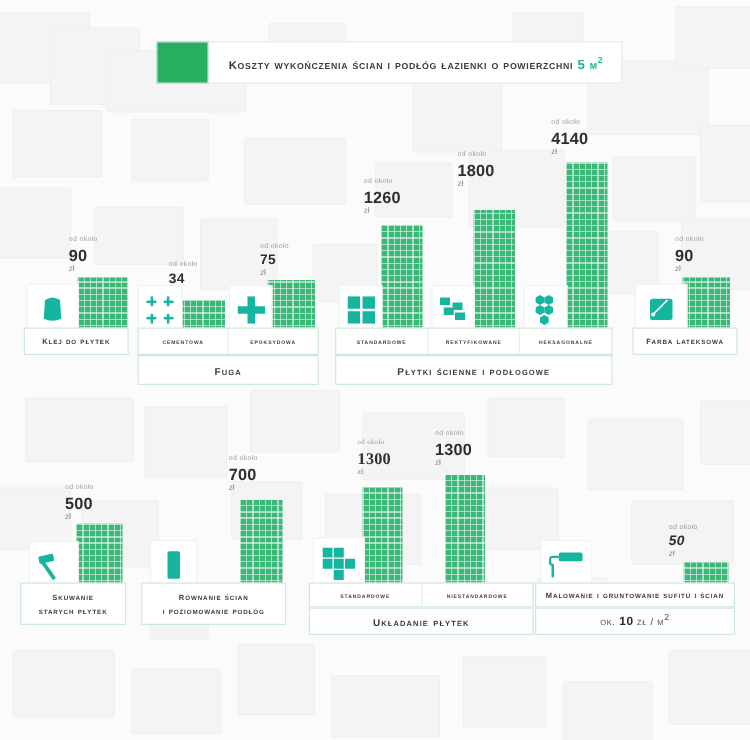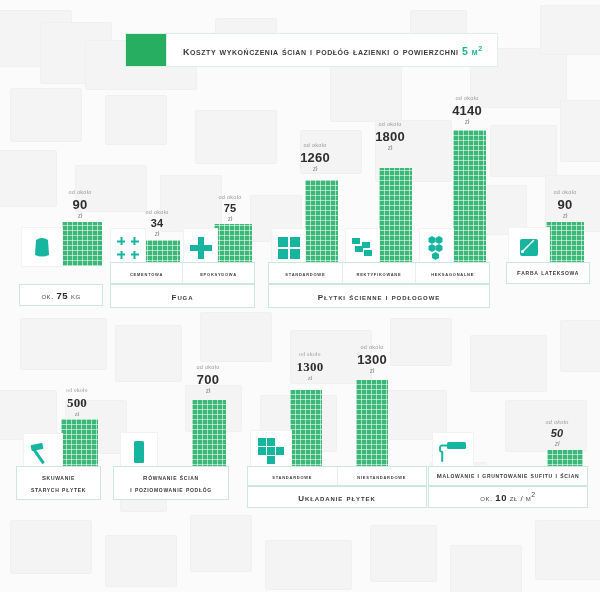--- a/index.html
+++ b/index.html
@@ -38,21 +38,21 @@
   
   .bar{
     position:absolute;
     background-color:#3bb878;
     background-image:
       repeating-linear-gradient(0deg, rgba(255,255,255,.55) 0 1px, rgba(255,255,255,0) 1px 5px),
       repeating-linear-gradient(90deg, rgba(255,255,255,.55) 0 1px, rgba(255,255,255,0) 1px 5px);
     background-position:0 0;
   }
   
-  .val{position:absolute;text-align:center;line-height:1;}
+  .val{position:absolute;text-align:left;line-height:1;}
   .val .pre{font-size:5.5px;color:#9a9a9a;letter-spacing:.3px;display:block;margin-bottom:2px;}
   .val .num{font-size:13px;color:#2e2e2e;font-weight:bold;display:block;letter-spacing:.2px;}
   .val .cur{font-size:6.5px;color:#8c8c8c;display:block;margin-top:2px;}
   .val.small .num{font-size:11px;}
   
   .plate{
     position:absolute;background:#fff;border:1px solid #f2f2f2;
     display:flex;align-items:center;justify-content:center;
   }
   
@@ -147,22 +147,22 @@
     <span class="cur">zł</span>
   </div>
   <div class="bar" style="left:62px;top:222px;width:40px;height:44px;"></div>
   <div class="plate" style="left:21px;top:227px;width:40px;height:38px;">
     <span>
       <svg width="20" height="22" viewBox="0 0 20 22">
           <path d="M4 4 Q10 0 16 4 L17 19 Q10 22 3 19 Z" fill="#15b5a0"></path>
         </svg>
     </span>
   </div>
-  <div class="lbox" style="left:19px;top:284px;width:84px;height:22px;">
-    <span class="sub"><span>ok.</span> <b>75</b> <span>kg</span></span>
+  <div class="lbox" style="left:19px;top:262px;width:84px;height:22px;">
+    <span class="cap">Klej do płytek</span>
   </div>
 
   <div class="val small" style="left:135px;top:210px;width:44px;">
     <span class="pre">od około</span>
     <span class="num">34</span>
     <span class="cur">zł</span>
   </div>
   <div class="bar" style="left:142px;top:240px;width:38px;height:26px;"></div>
   <div class="plate" style="left:110px;top:228px;width:34px;height:38px;">
     <span>
@@ -286,21 +286,21 @@
         <rect x="2" y="3" width="18" height="17" rx="2" fill="#15b5a0"></rect>
         <path d="M4 16 L16 4" stroke="#fff" stroke-width="1.4"></path>
         <circle cx="4.5" cy="15.5" r="1.6" fill="#fff"></circle>
       </svg>
     </span>
   </div>
   <div class="lbox" style="left:506px;top:262px;width:84px;height:22px;">
     <span class="cap">Farba lateksowa</span>
   </div>
 
-  <div class="val" style="left:52px;top:388px;width:50px;font-family:Liberation Serif, serif;">
+  <div class="val" style="left:52px;top:388px;width:50px;">
     <span class="pre">od około</span>
     <span class="num">500</span>
     <span class="cur">zł</span>
   </div>
   <div class="bar" style="left:61px;top:419px;width:37px;height:51px;"></div>
   <div class="plate" style="left:23px;top:433px;width:38px;height:37px;">
     <span>
       <svg width="26" height="24" viewBox="0 0 26 24">
         <rect x="1" y="3" width="12" height="6" rx="1" transform="rotate(-12 7 6)" fill="#15b5a0"></rect>
         <rect x="7" y="7" width="3" height="17" rx="1" transform="rotate(-35 8.5 15)" fill="#15b5a0"></rect>

